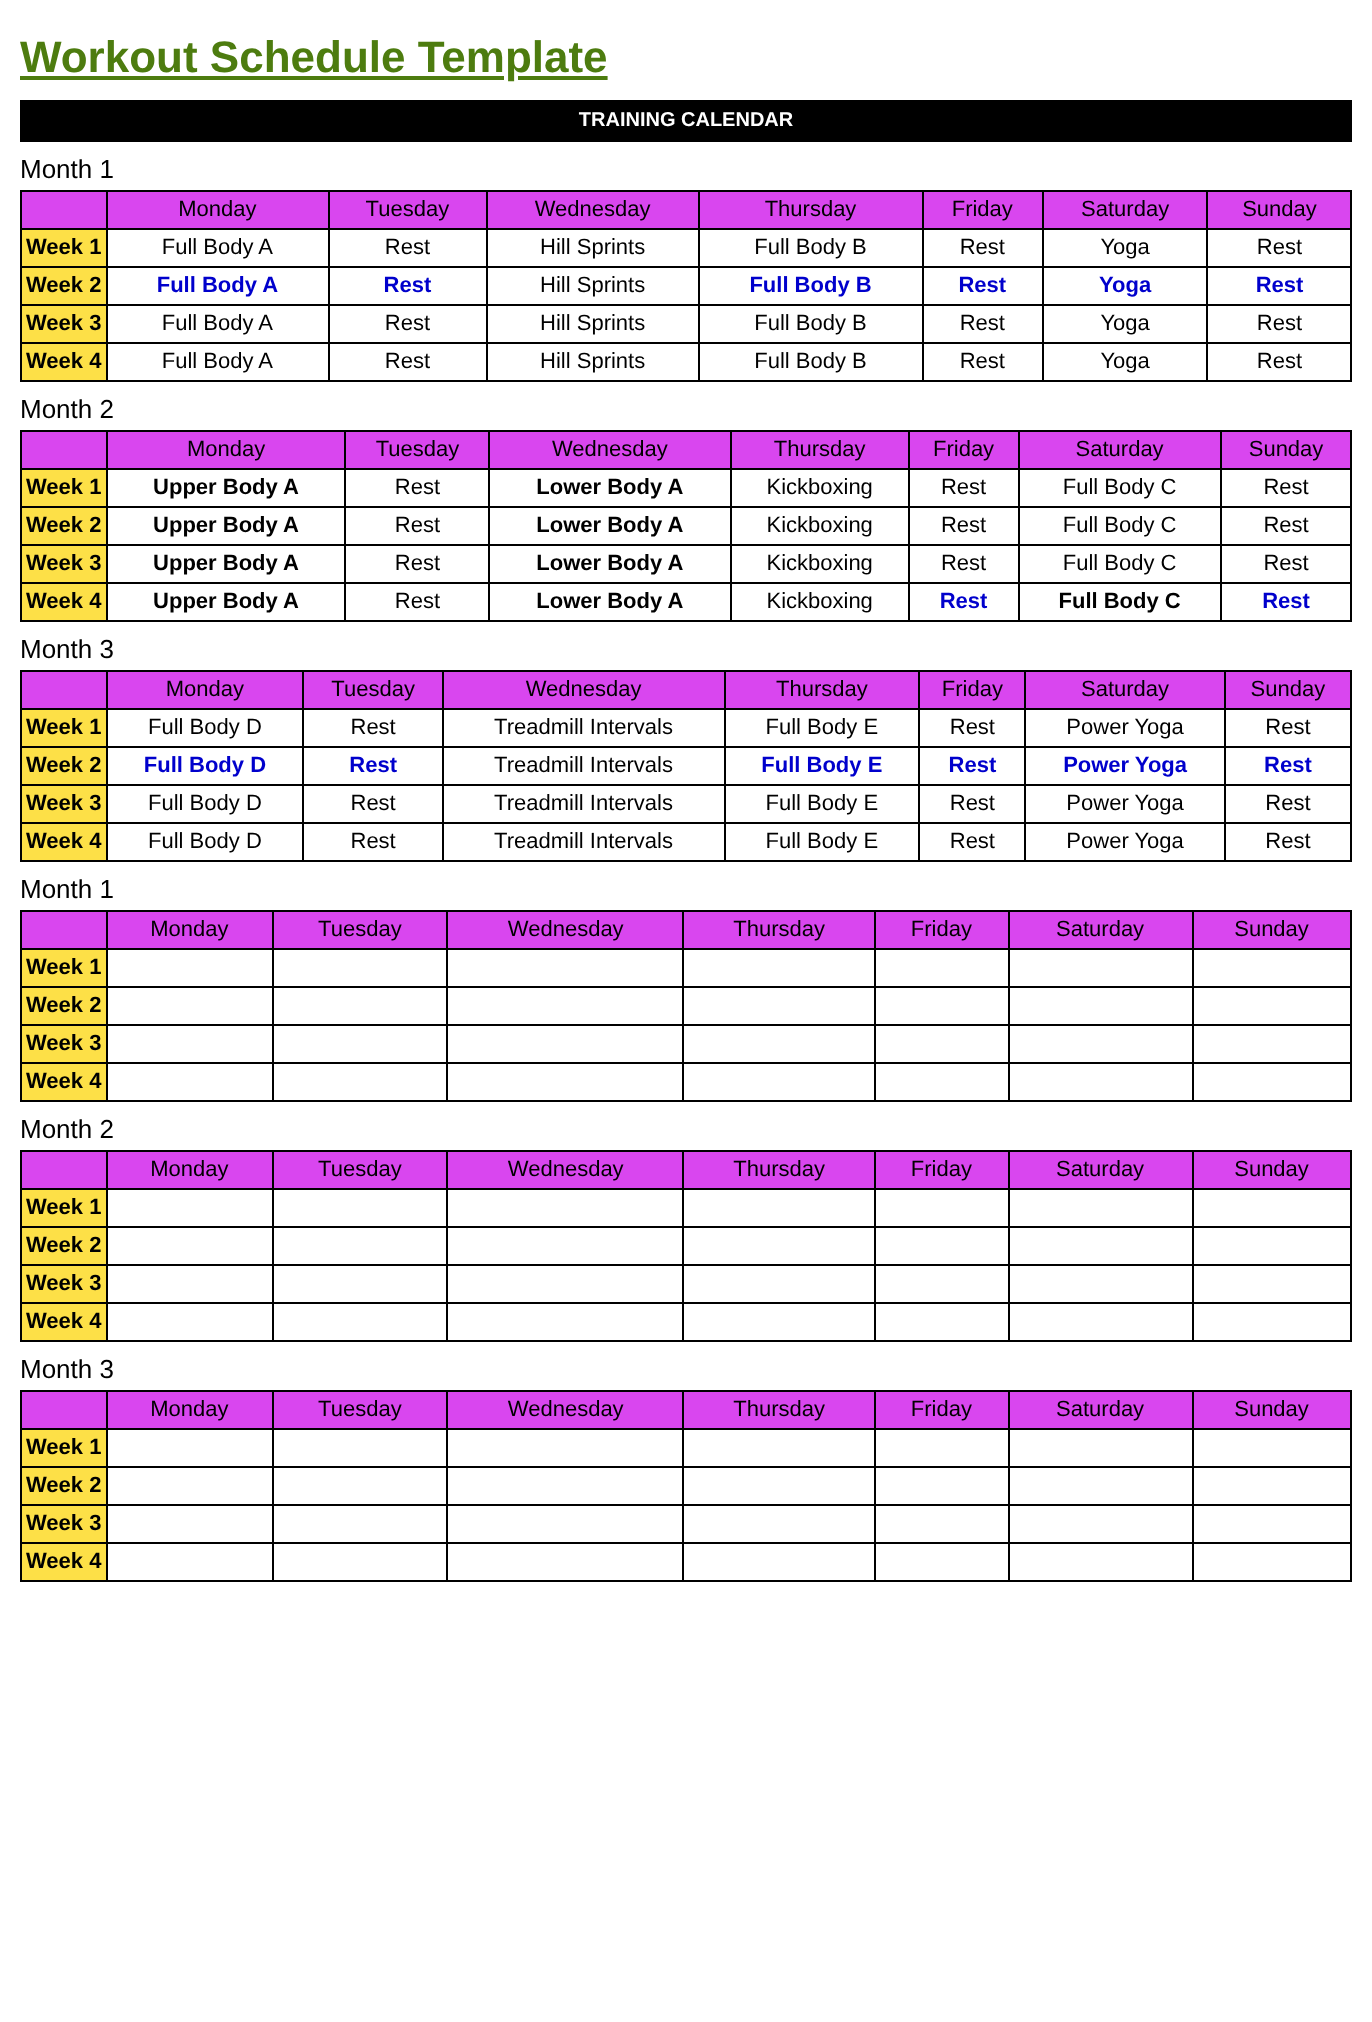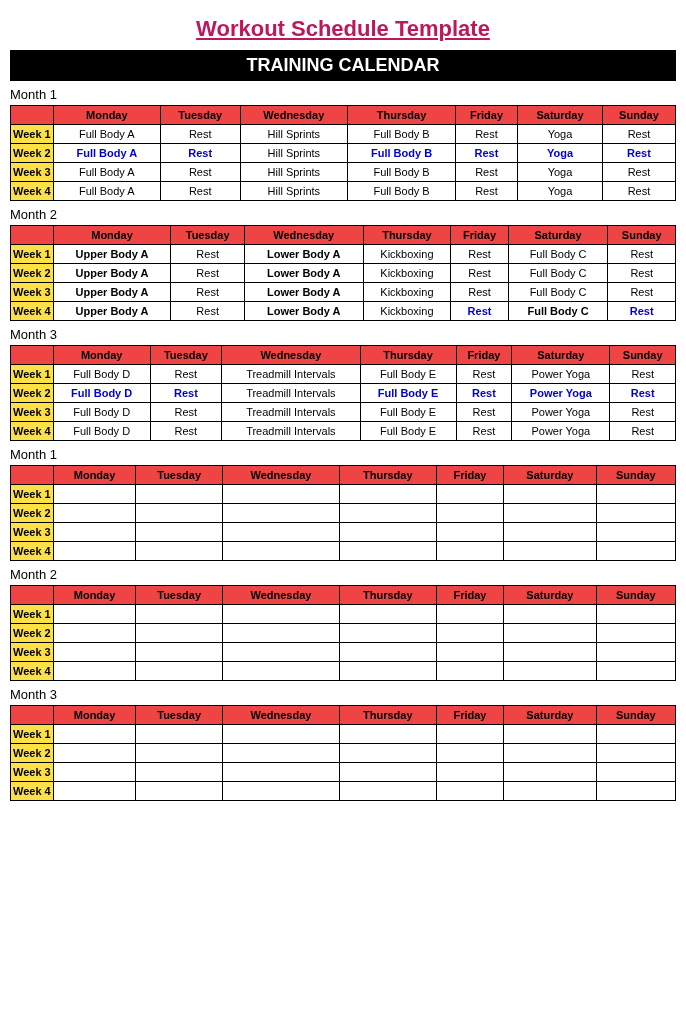--- a/index.html
+++ b/index.html
@@ -4,34 +4,33 @@
   <style>
     * { box-sizing: border-box; margin: 0; padding: 0; }
     body {
       font-family: Arial, sans-serif;
       background: #fff;
       padding: 10px;
       width: 686px;
       min-height: 1011px;
     }
     .page-title {
-      text-align: center;
       font-size: 22px;
       font-weight: bold;
-      color: #be185d;
+      color: #4d7c0f;
       text-decoration: underline;
       margin-bottom: 8px;
       padding-top: 6px;
     }
     .training-calendar-header {
       background: #000;
       color: #fff;
       text-align: center;
       font-weight: bold;
-      font-size: 18px;
+      font-size: 10px;
       padding: 5px 0;
       margin-bottom: 6px;
     }
     .month-label {
       font-size: 13px;
       font-weight: normal;
       margin: 6px 0 3px 0;
       color: #000;
     }
     .schedule-table {
@@ -40,22 +39,22 @@
       margin-bottom: 4px;
       font-size: 11px;
     }
     .schedule-table th, .schedule-table td {
       border: 1px solid #000;
       text-align: center;
       padding: 3px 2px;
       vertical-align: middle;
     }
     .schedule-table th {
-      background: #ef4444;
-      font-weight: bold;
+      background: #d946ef;
+      font-weight: normal;
     }
     .week-label {
       font-weight: bold;
       white-space: nowrap;
       background: #fde047;
       width: 42px;
     }
     .bold-blue {
       font-weight: bold;
       color: #0000cc;

